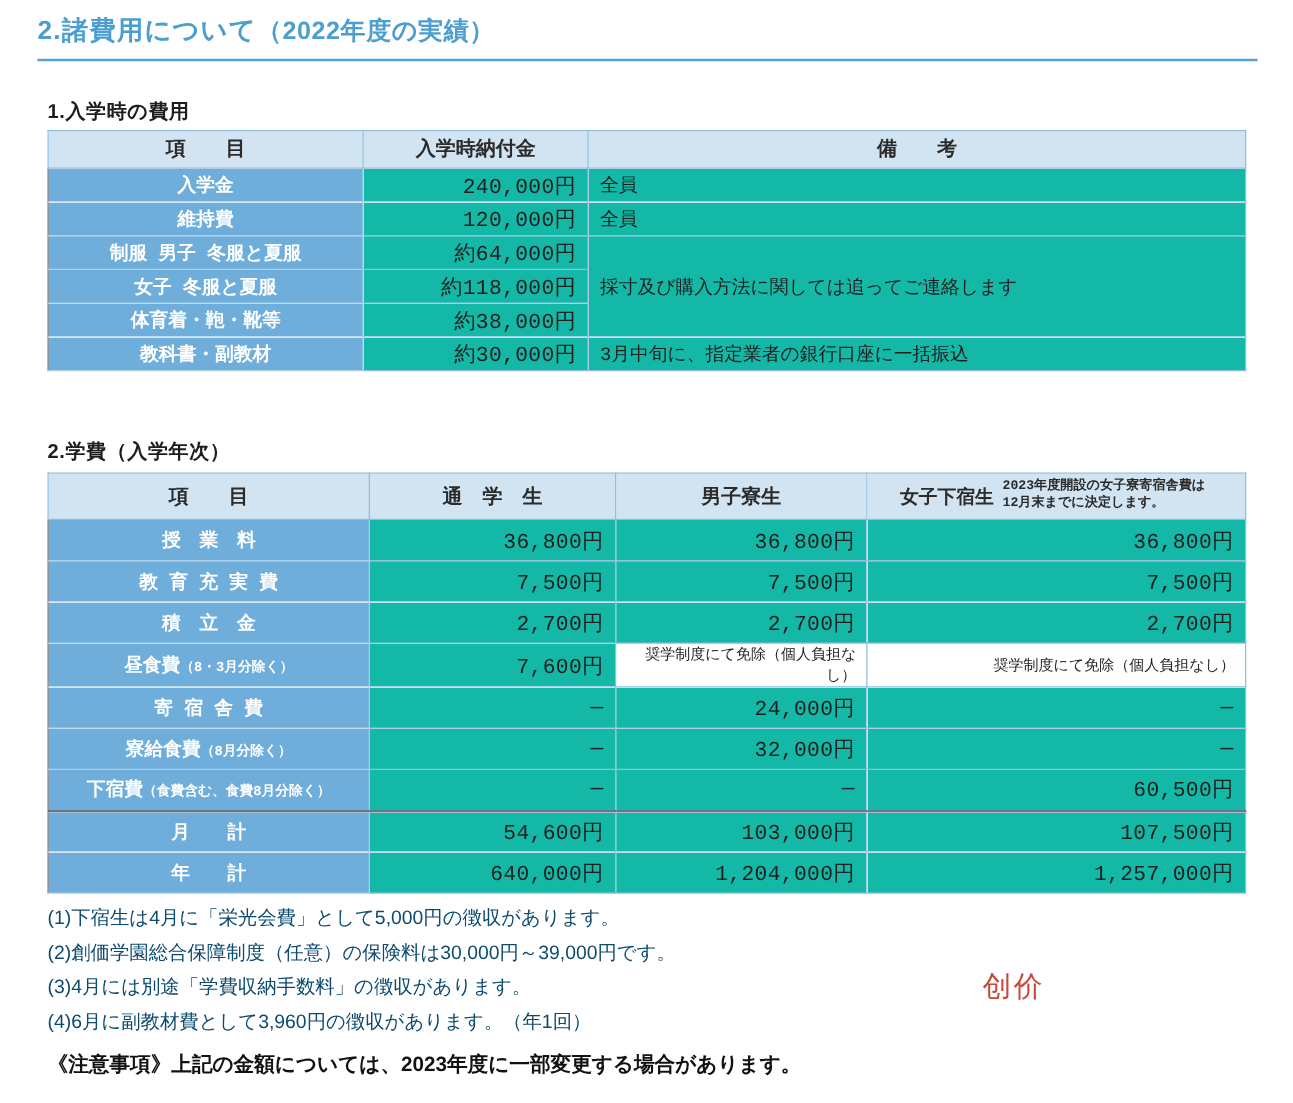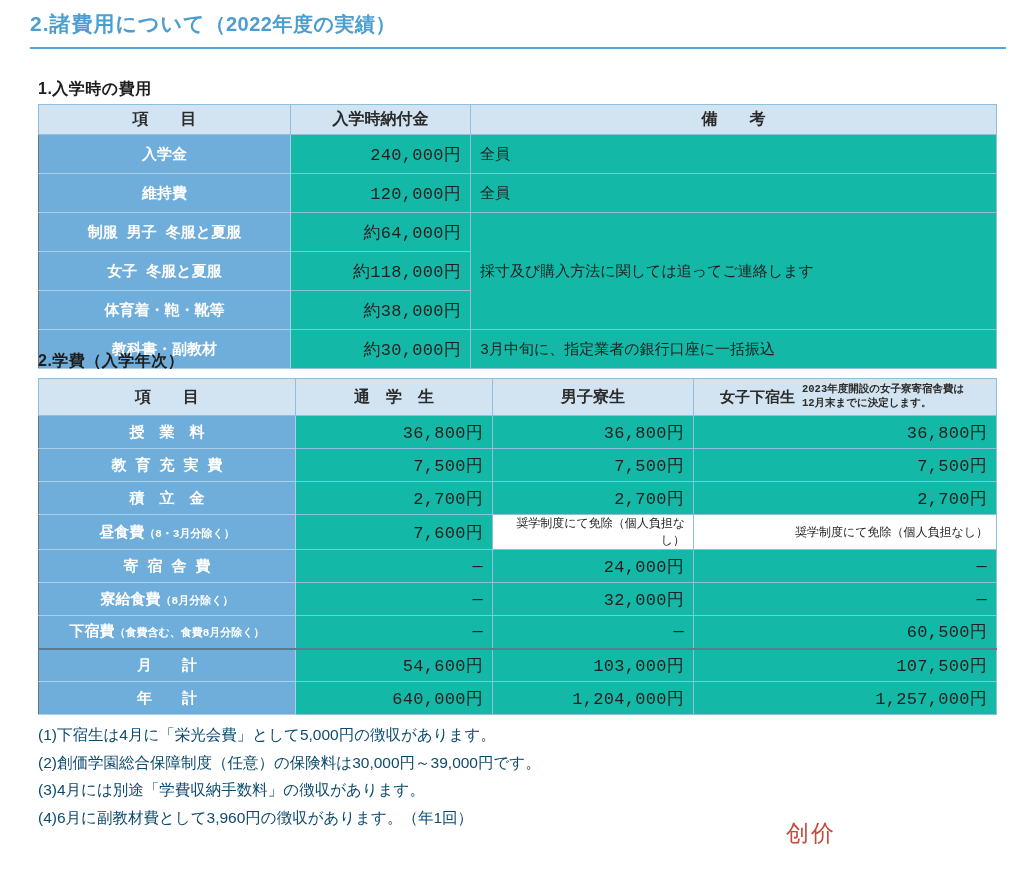--- a/index.html
+++ b/index.html
@@ -42,21 +42,21 @@
   #table1 th { height: 30px; }
   #table2 th { height: 37px; }
 
   td.label {
     background: #6fadda; color: #ffffff; font-weight: bold;
     font-size: 15px; text-align: center; border-color: #a9cfe9;
     border-left-color:#67747e;
   }
   td.label .sub { font-size: 11px; font-weight: bold; }
 
-  #table1 td { height: 39px; }
+  #table1 td { height: 27px; }
   #table2 td { height: 33px; }
 
   td.amount {
     font-size: 17px; text-align: right; padding-right: 9px;
     color: #1f1f1f; letter-spacing: 0.3px; background: #14b8a6;
   }
   td.note {
     font-size: 15px; text-align: left; padding-left: 9px;
     color: #1f1f1f; background: #14b8a6;
   }
@@ -74,21 +74,21 @@
 
   
   .notes { position: absolute; left: 38px; top: 721px; font-size: 15.5px; color: #0c4a6e; }
   .notes div { height: 27.5px; line-height: 27.5px; white-space: nowrap; }
   .caution {
     position: absolute; left: 38px; top: 841px;
     font-size: 16.5px; font-weight: bold; color: #111; white-space: nowrap;
   }
   .watermark {
     position: absolute; left: 786px; top: 774px;
-    font-size: 23px; color: #c6493c; letter-spacing: 2px; margin-top: 44px;
+    font-size: 23px; color: #c6493c; letter-spacing: 2px;
   }
 </style>
 </head>
 <body>
 
 <div class="page">
 
   <div class="title-block">
     <span class="title-main">2.諸費用について</span><span class="title-sub">（2022年度の実績）</span>
   </div>
@@ -224,16 +224,17 @@
     </table>
   </div>
 
   <div class="notes">
     <div>(1)下宿生は4月に「栄光会費」として5,000円の徴収があります。</div>
     <div>(2)創価学園総合保障制度（任意）の保険料は30,000円～39,000円です。</div>
     <div>(3)4月には別途「学費収納手数料」の徴収があります。</div>
     <div>(4)6月に副教材費として3,960円の徴収があります。（年1回）</div>
   </div>
 
+  <div class="caution">《注意事項》上記の金額については、2023年度に一部変更する場合があります。</div>
 
   <div class="watermark">创价</div>
 
 </div>
 
 </body></html>

